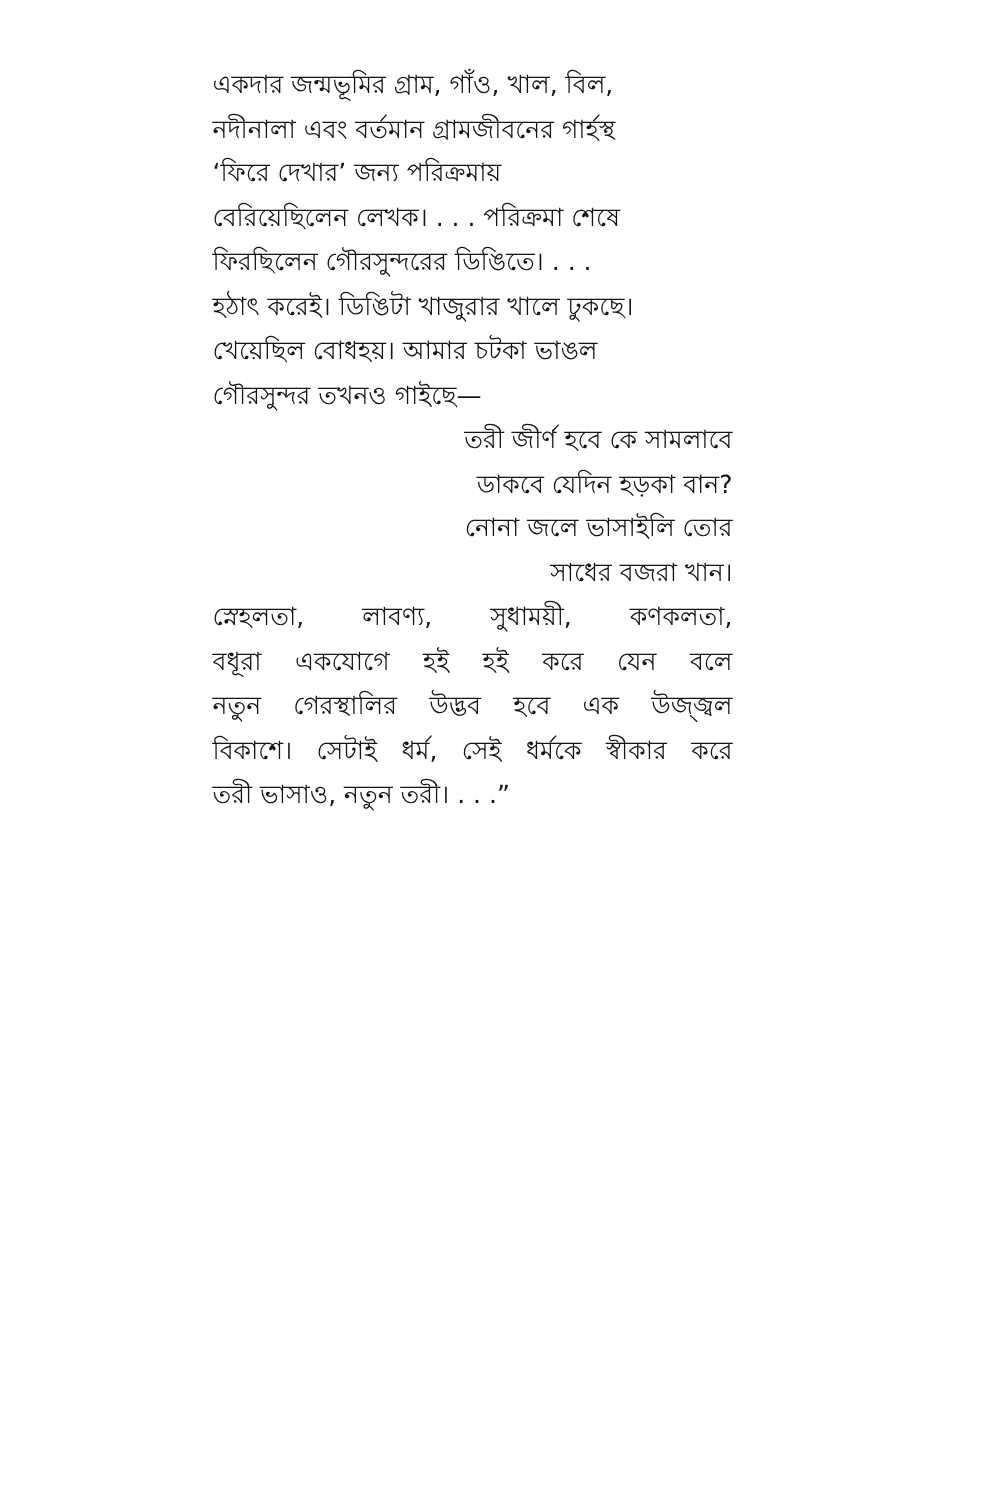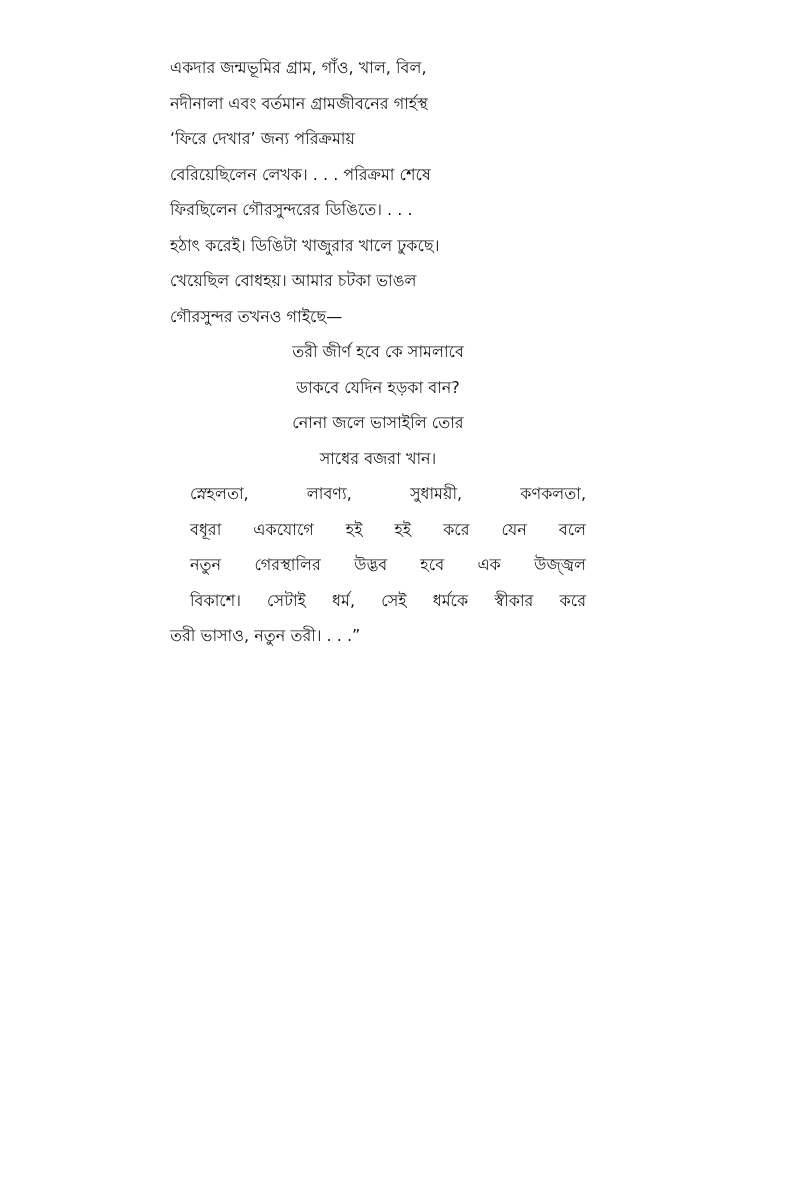--- a/index.html
+++ b/index.html
@@ -1,24 +1,24 @@
 <!DOCTYPE html>
 <html><head>
 <meta charset="utf-8">
 <style>
   html, body { margin: 0; padding: 0; background: #ffffff; }
   body { width: 800px; height: 1200px; position: relative; overflow: hidden; }
   .page {
     position: absolute; left: 170px; top: 50px; width: 416px;
     font-family: "DejaVu Sans", "Liberation Sans", sans-serif;
-    color: #141414; font-size: 16px; line-height: 35.5px;
+    color: #141414; font-size: 20px; line-height: 35.5px;
   }
   .line { display: block; white-space: nowrap; }
-  .justify { text-align: justify; text-align-last: justify; white-space: normal; margin-left: 20px; }
-  .verse { text-align: center; display: block; white-space: nowrap; }
+  .justify { text-align: justify; text-align-last: justify; white-space: normal; }
+  .verse { text-align: right; display: block; white-space: nowrap; }
 </style>
 </head>
 <body>
 
 <div class="page">
   <div>
     <span class="line">একদার জন্মভূমির গ্রাম, গাঁও, খাল, বিল,</span>
     <span class="line">নদীনালা এবং বর্তমান গ্রামজীবনের গার্হস্থ</span>
     <span class="line">‘ফিরে দেখার’ জন্য পরিক্রমায়</span>
     <span class="line">বেরিয়েছিলেন লেখক। . . . পরিক্রমা শেষে</span>

